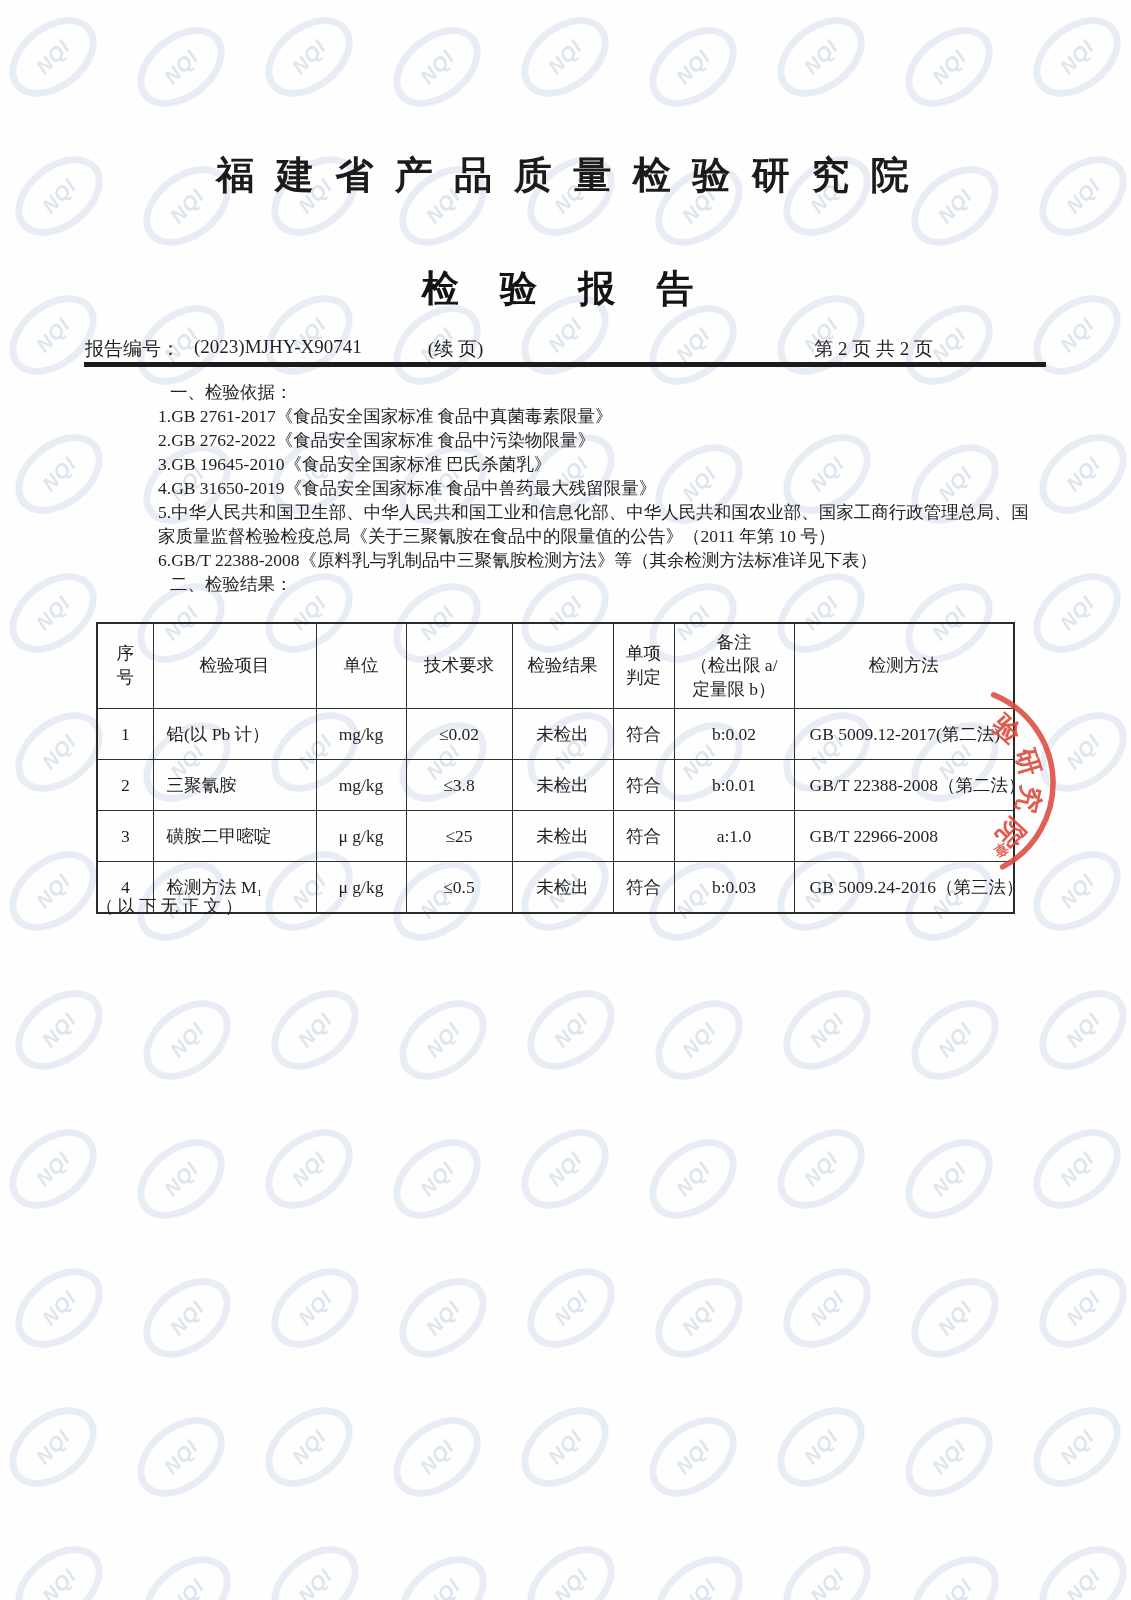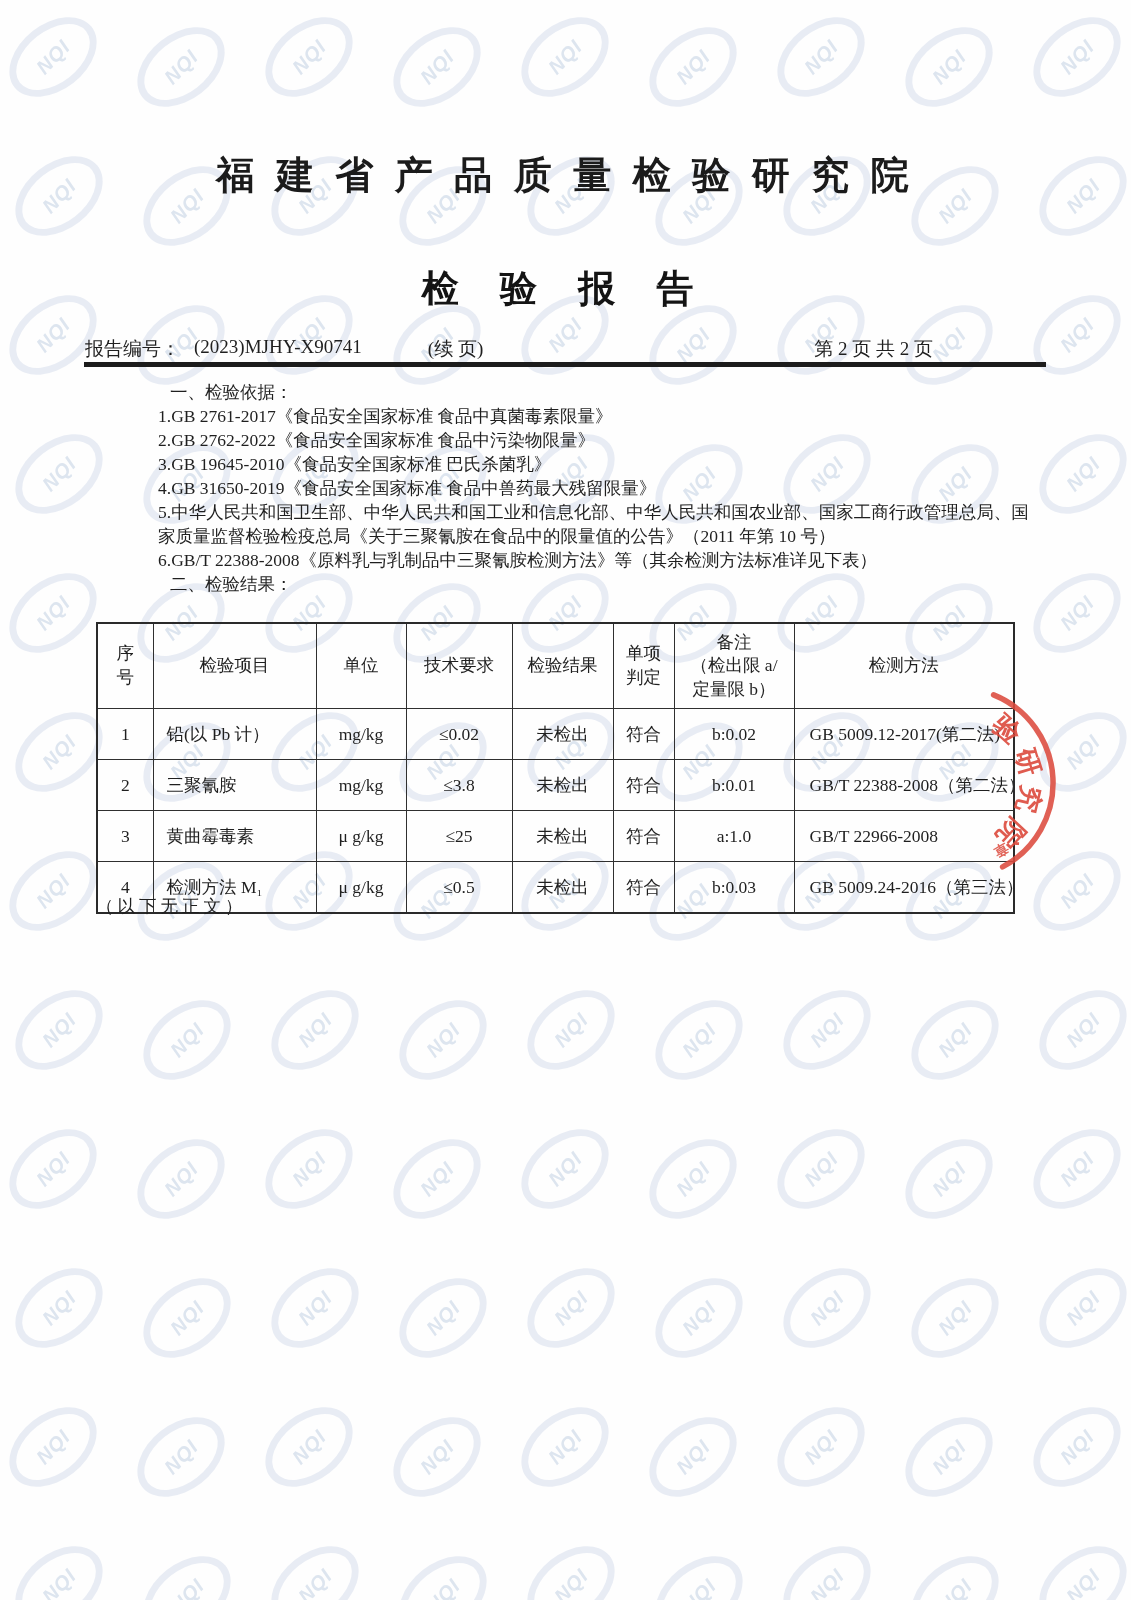--- a/index.html
+++ b/index.html
@@ -447,21 +447,21 @@
           <td class="l">三聚氰胺</td>
           <td>mg/kg</td>
           <td>≤3.8</td>
           <td>未检出</td>
           <td>符合</td>
           <td>b:0.01</td>
           <td class="lm">GB/T 22388-2008（第二法）</td>
         </tr>
         <tr>
           <td>3</td>
-          <td class="l">黄曲霉毒素</td>
+          <td class="l">磺胺二甲嘧啶</td>
           <td>μ g/kg</td>
           <td>≤25</td>
           <td>未检出</td>
           <td>符合</td>
           <td>a:1.0</td>
           <td class="lm">GB/T 22966-2008</td>
         </tr>
         <tr>
           <td>4</td>
           <td class="l">检测方法 M₁</td>

